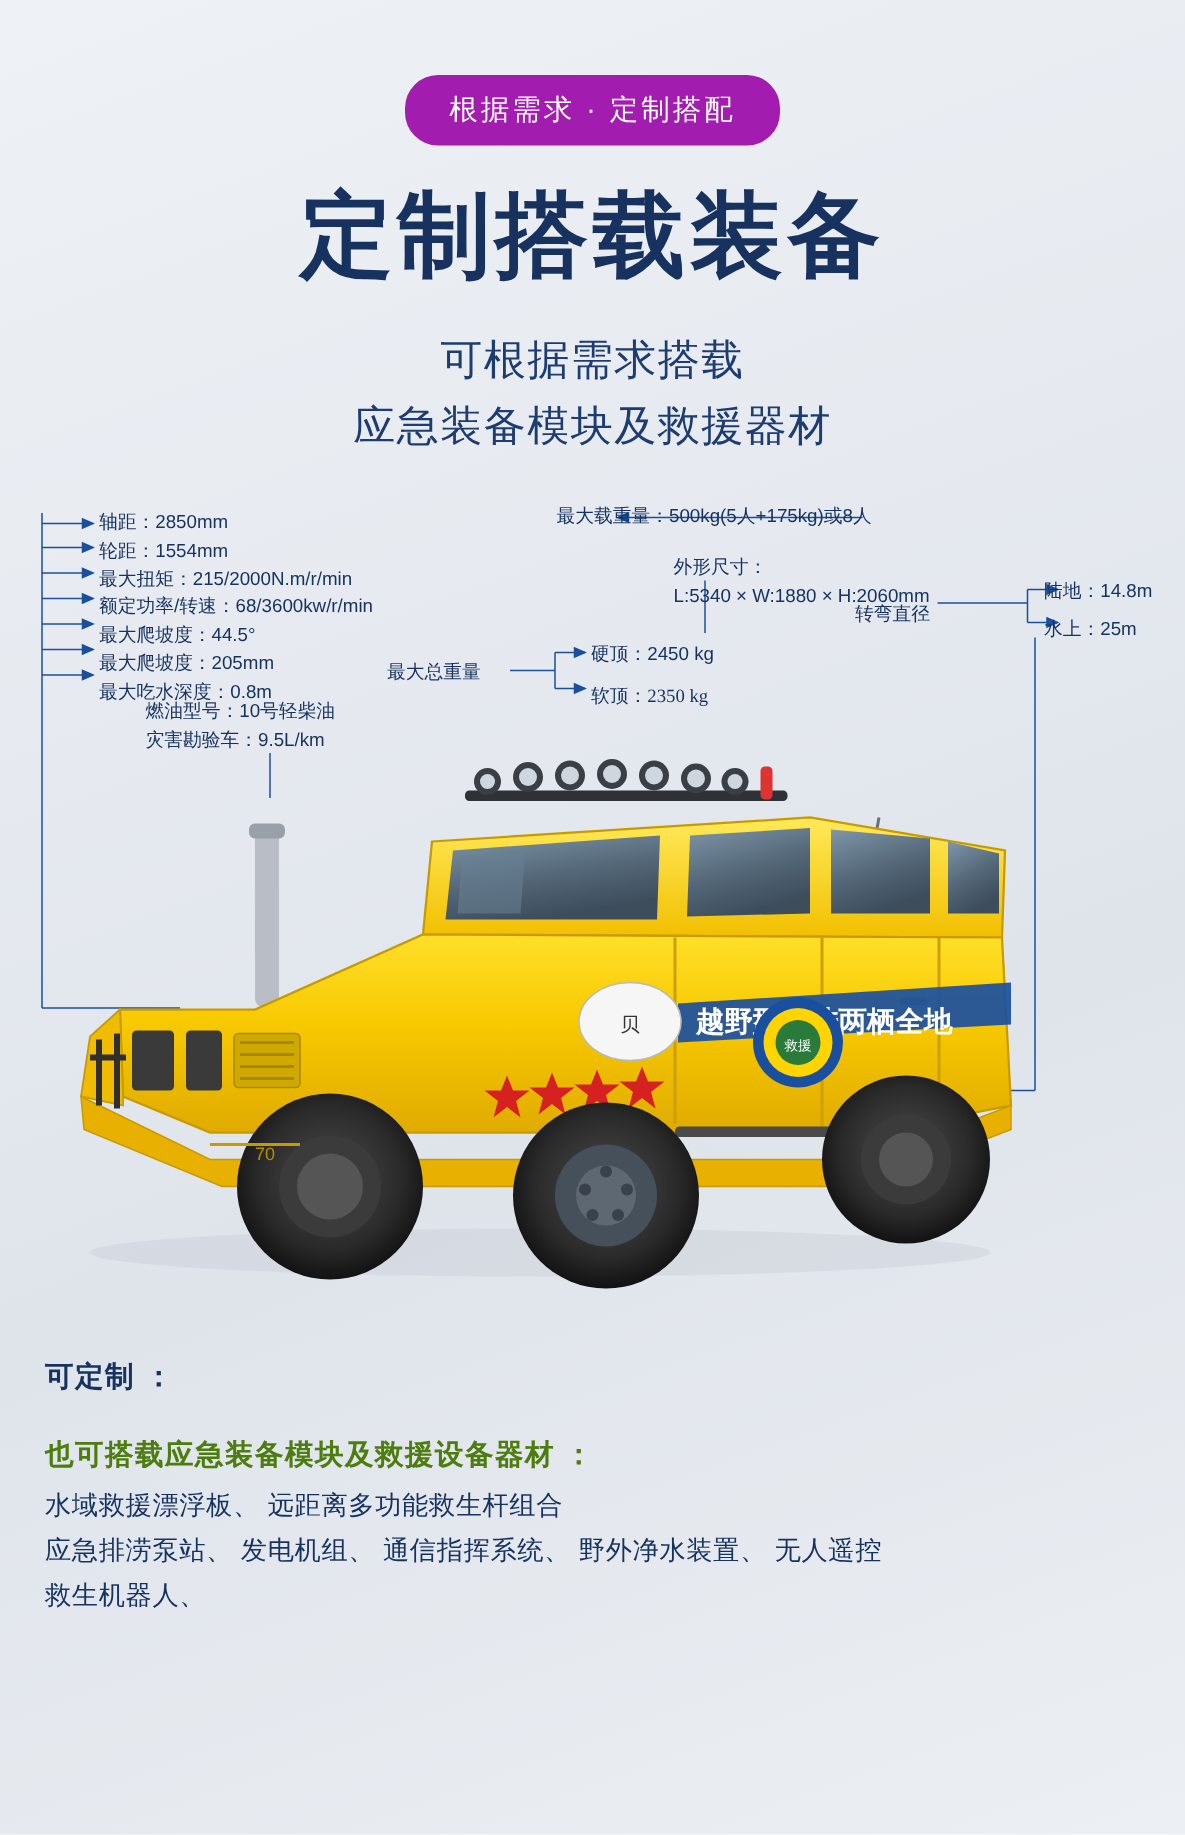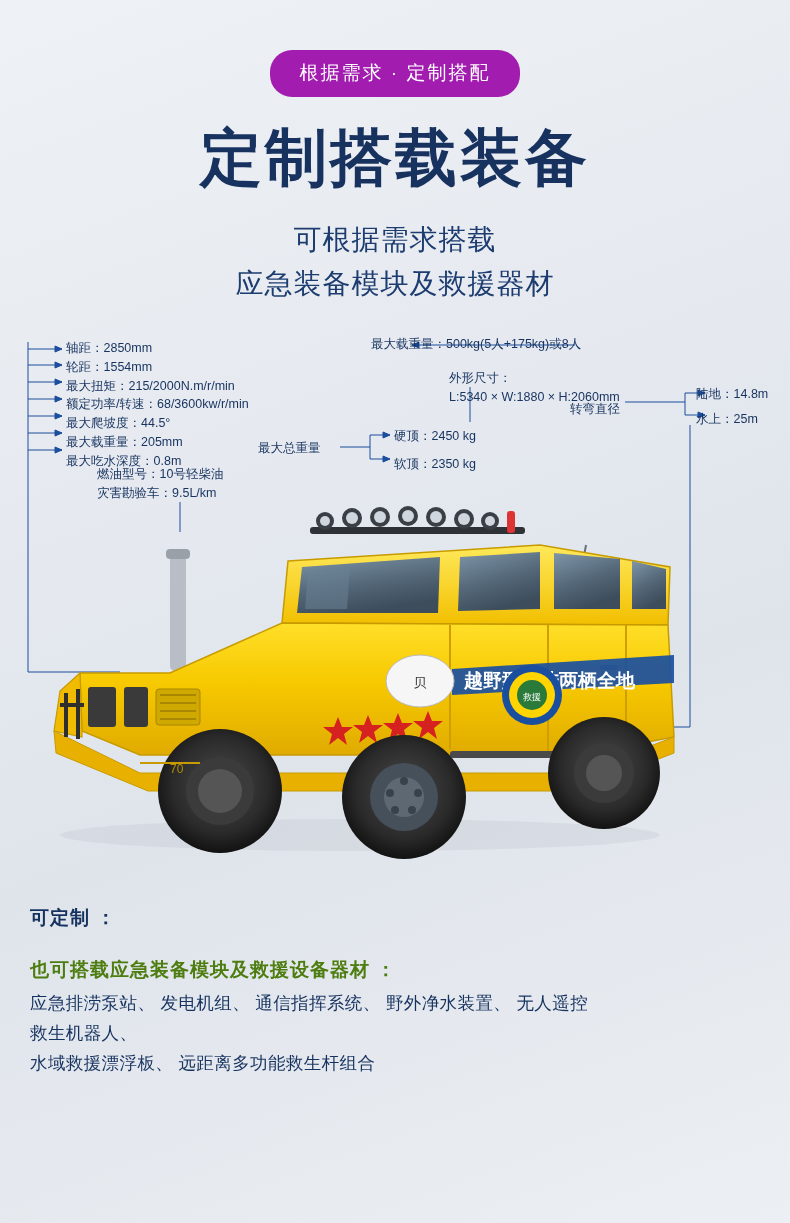--- a/index.html
+++ b/index.html
@@ -179,21 +179,21 @@
       <path d="M596 380 L566 380"></path>
     </g>
   </svg>
 
   <div class="callout" style="left:66px; top:12px;">
     <div>轴距：2850mm</div>
     <div>轮距：1554mm</div>
     <div>最大扭矩：215/2000N.m/r/min</div>
     <div>额定功率/转速：68/3600kw/r/min</div>
     <div>最大爬坡度：44.5°</div>
-    <div>最大载重量：205mm</div>
+    <div>最大爬坡度：205mm</div>
     <div>最大吃水深度：0.8m</div>
   </div>
 
   <div class="callout" style="left:97px; top:138px;">
     <div>燃油型号：10号轻柴油</div>
     <div>灾害勘验车：9.5L/km</div>
   </div>
 
   <div class="callout" style="left:371px; top:8px;">
     <div>最大载重量：500kg(5人+175kg)或8人</div>
@@ -202,21 +202,21 @@
   <div class="callout" style="left:449px; top:42px;">
     <div>外形尺寸：</div>
     <div>L:5340 × W:1880 × H:2060mm</div>
   </div>
 
   <div class="callout" style="left:258px; top:112px;">
     <div>最大总重量</div>
   </div>
   <div class="callout" style="left:394px; top:100px;">
     <div>硬顶：2450 kg</div>
-    <div style="margin-top:9px;">软顶：2350 kg</div>
+    <div style="margin-top:9px;font-family:Liberation Serif, serif;">软顶：2350 kg</div>
   </div>
 
   <div class="callout" style="left:570px; top:60px;margin-top:13px;">
     <div>转弯直径</div>
   </div>
   <div class="callout" style="left:696px; top:58px;">
     <div>陆地：14.8m</div>
     <div style="margin-top:6px;">水上：25m</div>
   </div>
 
@@ -373,16 +373,16 @@
       <path d="M120 258 L180 258" stroke="#c79b00" stroke-width="2"></path>
       <text x="150" y="268" font-family="Liberation Sans, sans-serif" font-size="12" fill="#b38f00">70</text>
     </svg>
   </div>
 </div>
 
 <div class="bottom">
   <div class="b-head">可定制 ：</div>
   <div class="b-head2">也可搭载应急装备模块及救援设备器材 ：</div>
   <div class="b-body2">
+    <div>水域救援漂浮板、 远距离多功能救生杆组合</div>
     <div>应急排涝泵站、 发电机组、 通信指挥系统、 野外净水装置、 无人遥控救生机器人、</div>
-    <div>水域救援漂浮板、 远距离多功能救生杆组合</div>
   </div>
 </div>
 
 </body></html>

